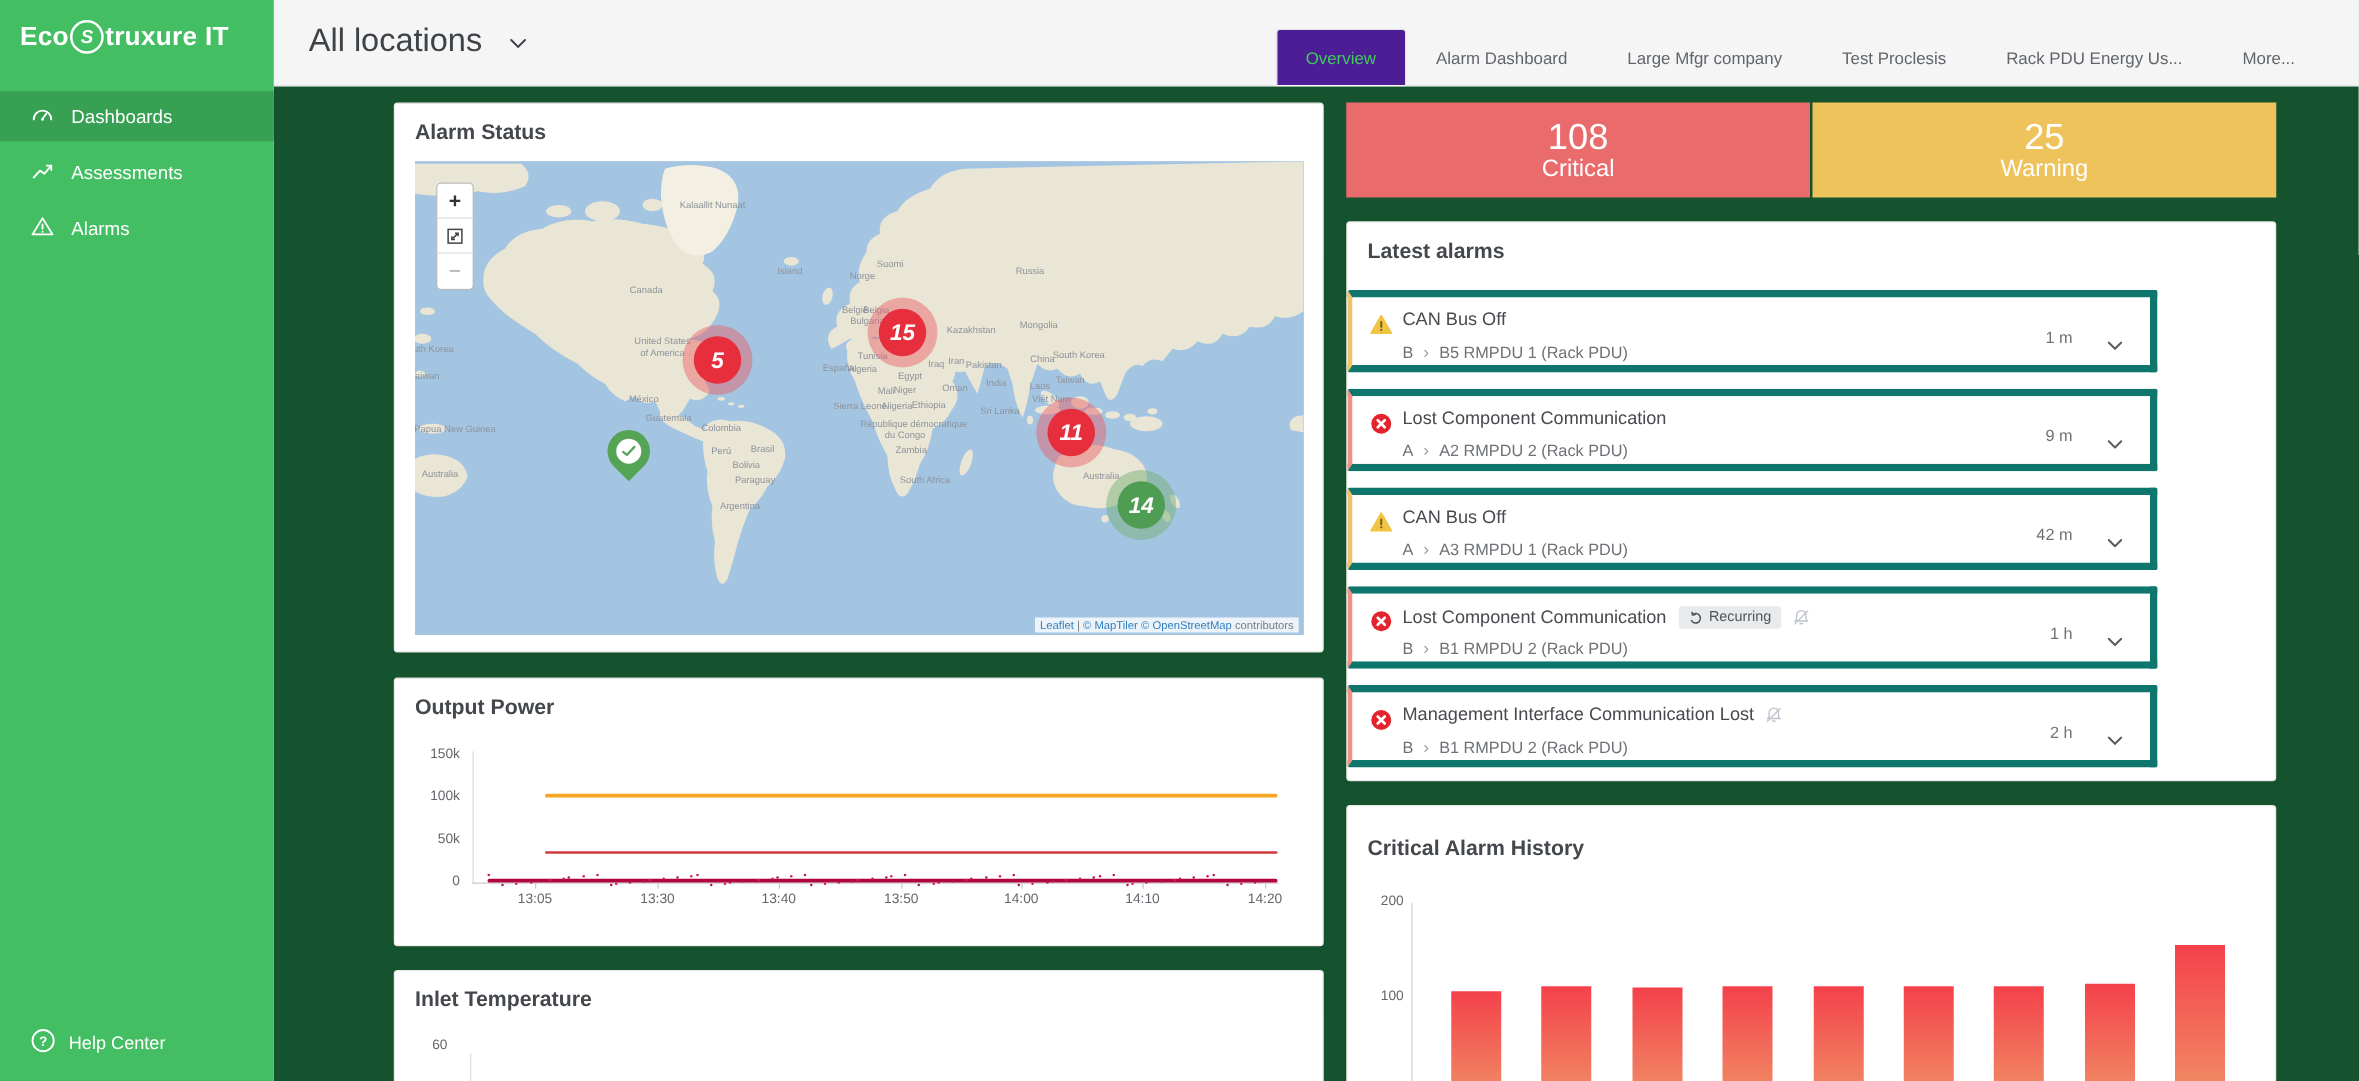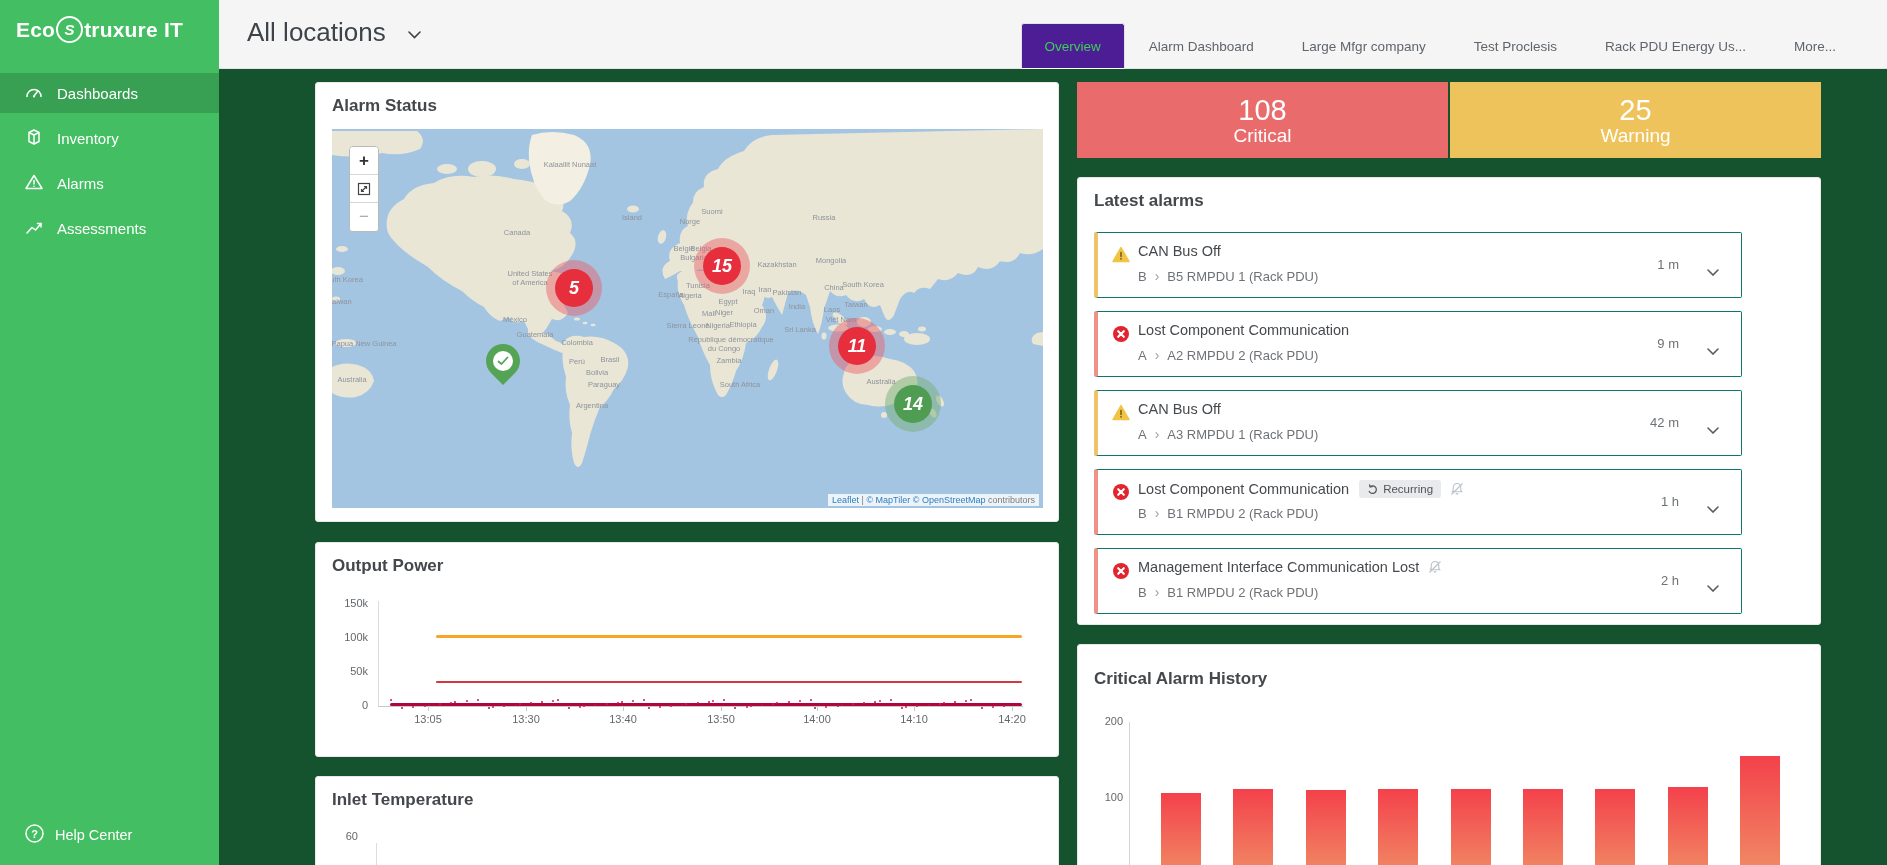--- a/index.html
+++ b/index.html
@@ -64,21 +64,21 @@
   .op-tick { position:absolute; width:1px; height:4px; top:164px; background:#C9C9C9; }
 
   
   .ban { width:371px; height:76px; display:flex; flex-direction:column; align-items:center; justify-content:center; color:#fff; cursor:pointer; }
   .ban .num { font-size:29px; line-height:32px; }
   .ban .lab { font-size:19px; line-height:20px; }
   .ban.red { background:#E96B6C; margin-right:2px; }
   .ban.yellow { background:#EFC35B; }
 
   
-  .alarm-row { position:absolute; left:16px; width:648px; height:66px; background:#fff; border:1px solid #0f766e; border-radius:2px; cursor:pointer; }
+  .alarm-row { position:absolute; left:0; width:648px; height:66px; background:#fff; border:6px solid #0f766e; border-radius:2px; cursor:pointer; }
   .alarm-row.sev-warning { border-left:4px solid #EFC36A; }
   .alarm-row.sev-critical { border-left:4px solid #F09186;padding-left:24px; }
   .sev-icon { position:absolute; left:14px; top:13px; }
   .alarm-title-line { position:absolute; left:40px; top:10px; display:flex; align-items:center; font-size:14.5px; color:#46494D; white-space:nowrap; }
   .badge { display:inline-flex; align-items:center; gap:5px; background:#E9EAEB; border-radius:3px; padding:3px 8px; margin-left:10px; font-size:11.5px; color:#515458; }
   .bell { margin-left:9px; display:inline-flex; }
   .alarm-sub { position:absolute; left:40px; top:35px; display:flex; align-items:center; gap:8px; font-size:13px; color:#6E7276; }
   .alarm-sub .sep { color:#9A9EA3; font-size:14px; }
   .age { position:absolute; right:62px; top:24px; font-size:13px; color:#6E7276; }
   .chev { position:absolute; right:22px; top:29px; }
@@ -104,40 +104,33 @@
   <nav class="nav">
     <div class="nav-item active">
       <span><svg width="20" height="20" viewBox="0 0 20 20" fill="none" stroke="#fff" stroke-width="1.5" stroke-linecap="round">
             <path d="M3,14.5 a7,7 0 0 1 14,0"></path>
             <line x1="10" y1="14" x2="13.8" y2="9"></line>
             <circle cx="10" cy="14.5" r="1.1" fill="#fff" stroke="none"></circle>
           </svg></span>
       <span>Dashboards</span>
     </div>
     <div class="nav-item">
-      <span><svg width="20" height="20" viewBox="0 0 20 20" fill="none" stroke="#fff" stroke-width="1.5" stroke-linejoin="round">
-            <path d="M5,5.5 L10,3 15,5.5 15,14.5 10,17 5,14.5 Z"></path>
-            <path d="M5,5.5 L10,8 15,5.5 M10,8 V17"></path>
-          </svg></span>
-      <span>Inventory</span>
+      <span><svg width="20" height="20" viewBox="0 0 20 20" fill="none" stroke="#fff" stroke-width="1.5" stroke-linecap="round" stroke-linejoin="round">
+            <polyline points="3,16 8,10.5 11.5,13 17,6.5"></polyline>
+            <polyline points="13.5,6.5 17,6.5 17,10"></polyline>
+          </svg></span>
+      <span>Assessments</span>
     </div>
     <div class="nav-item">
       <span><svg width="20" height="20" viewBox="0 0 20 20" fill="none" stroke="#fff" stroke-width="1.5" stroke-linejoin="round">
             <path d="M10,3.5 L18,16.5 H2 Z"></path>
             <line x1="10" y1="8.5" x2="10" y2="12" stroke-linecap="round"></line>
             <circle cx="10" cy="14.3" r="0.8" fill="#fff" stroke="none"></circle>
           </svg></span>
       <span>Alarms</span>
-    </div>
-    <div class="nav-item">
-      <span><svg width="20" height="20" viewBox="0 0 20 20" fill="none" stroke="#fff" stroke-width="1.5" stroke-linecap="round" stroke-linejoin="round">
-            <polyline points="3,16 8,10.5 11.5,13 17,6.5"></polyline>
-            <polyline points="13.5,6.5 17,6.5 17,10"></polyline>
-          </svg></span>
-      <span>Assessments</span>
     </div>
   </nav>
   <div class="help">
     <span><svg width="21" height="21" viewBox="0 0 21 21" fill="none" stroke="#fff" stroke-width="1.5">
           <circle cx="10.5" cy="10.5" r="8.5"></circle>
           <text x="10.5" y="14.5" text-anchor="middle" font-size="11" font-weight="bold" fill="#fff" stroke="none" font-family="Liberation Sans, sans-serif">?</text>
         </svg></span>
     <span>Help Center</span>
   </div>
 </aside>

